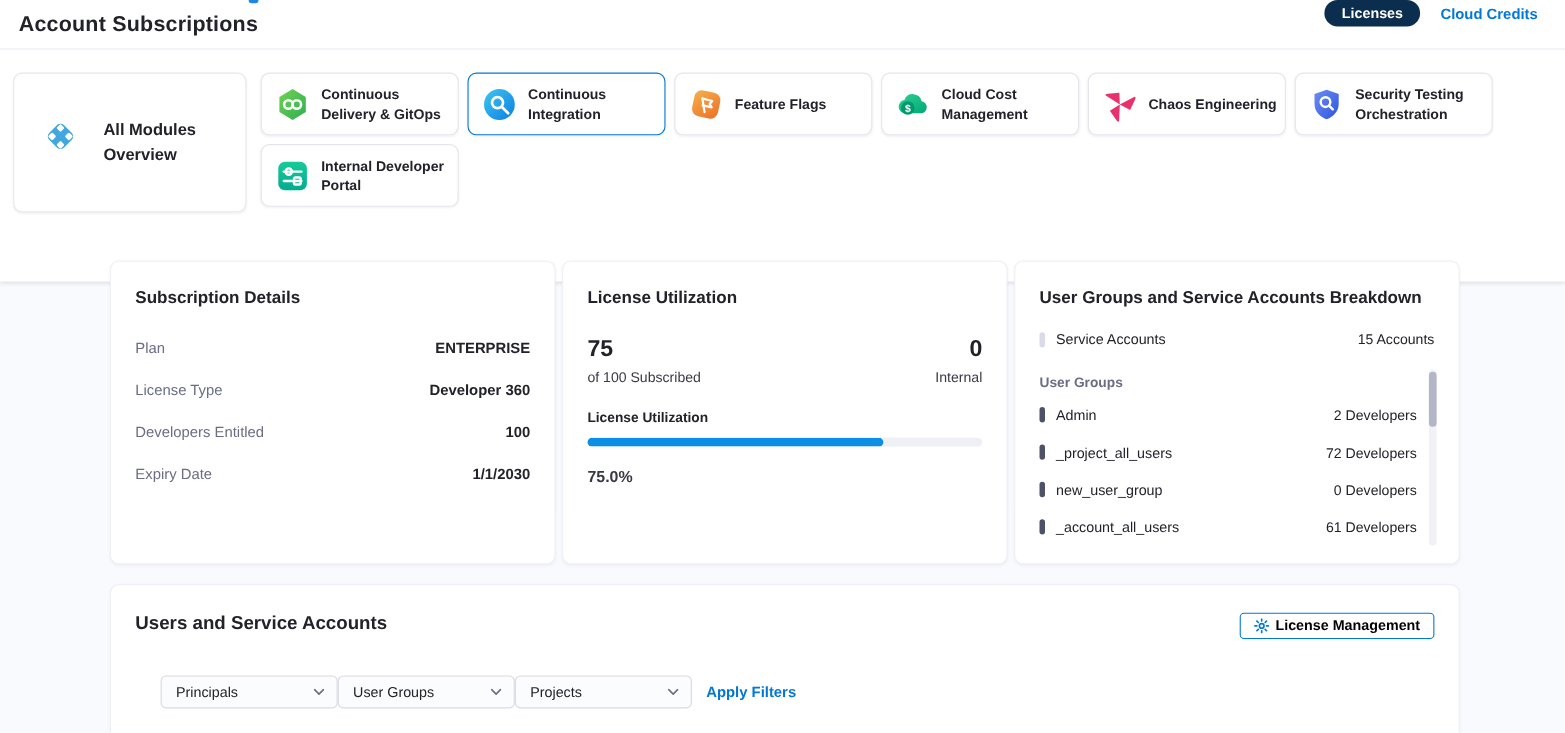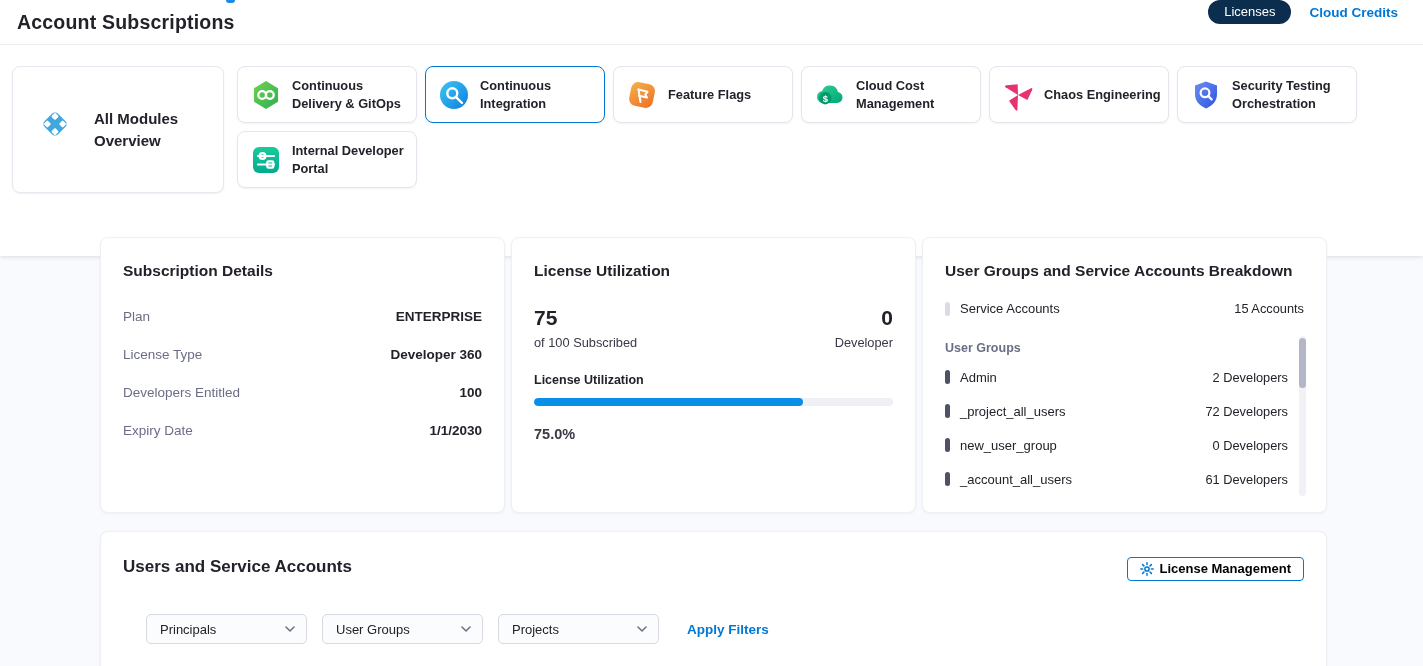--- a/index.html
+++ b/index.html
@@ -6,21 +6,21 @@
   html,body { width:1423px; height:666px; overflow:hidden; background:#f8fafd;
     font-family:"Liberation Sans", sans-serif; color:#22222a; }
   .page { position:relative; width:1423px; height:666px; }
 
   
   .top-white { position:absolute; top:0; left:0; width:100%; height:256px; background:#fff;
     box-shadow:0 1px 4px rgba(40,41,61,.14); }
   .hdr { position:relative; height:45px; border-bottom:1px solid #ebecf2; }
   .hdr-title { position:absolute; left:17px; top:11px; font-size:19.5px; font-weight:700; letter-spacing:.2px; }
   .hdr-right { position:absolute; right:25px; top:0; display:flex; align-items:flex-start; gap:18px; }
-  .pill { background:#0c2e4e; color:#fff; font-size:13px; font-weight:400; border-radius:12px;
+  .pill { background:#0c2e4e; color:#fff; font-size:13px; font-weight:700; border-radius:12px;
     padding:4px 16px 5px; border:none; cursor:pointer;margin-left:48px; }
   .link-btn { color:#0278d5; font-size:13.5px; font-weight:700; margin-top:5px; cursor:pointer; background:none; border:none; font-family:inherit; }
   .clip-dot { position:absolute; left:226px; top:0; width:9px; height:3px; background:#1e88e5; border-radius:0 0 3px 3px; }
 
   
   .modules { position:absolute; top:66px; left:12px; display:flex; gap:13px; }
   .overview-card { width:212px; height:127px; border:1px solid #e7e8ef; border-radius:8px;
     box-shadow:0 1px 2px rgba(40,41,61,.06); display:flex; align-items:center; padding-left:26px; gap:11px; cursor:pointer; background:#fff; }
   .overview-label { font-size:15px; font-weight:700; line-height:1.45; width:96px; }
   .modules-grid { width:1122px; display:flex; flex-wrap:wrap; gap:8px; align-content:flex-start; }
@@ -65,21 +65,21 @@
   .bd-list .bd-row { height:34px; }
   .bd-scroll { position:absolute; right:-2px; top:-24px; width:7px; height:160px; background:#f1f1f6; border-radius:4px; }
   .bd-thumb { position:absolute; left:0; top:2px; width:7px; height:50px; background:#b4b5c7; border-radius:4px; }
 
   
   .users-card { margin-top:18px; height:175px; padding:25px 22px; }
   .users-hdr { display:flex; justify-content:space-between; align-items:flex-start; }
   .users-title { font-size:17px; font-weight:700; }
   .lm-btn { display:flex; align-items:center; gap:6px; border:1px solid #0278d5; background:#fff; border-radius:4px;
     padding:3px 12px 4px; color:#000000; font-size:13px; font-weight:600; cursor:pointer; font-family:inherit; }
-  .filters { margin:33px 0 0 23px; display:flex; gap:15px; align-items:center; }
+  .filters { margin:33px 0 0 23px; display:flex; gap:0; align-items:center; }
   .dd { width:161px; height:30px; border:1px solid #d8d9e3; background:#fbfcfd; border-radius:5px;
     display:flex; align-items:center; justify-content:space-between; padding:0 11px 0 13px; cursor:pointer; }
   .dd-label { font-size:13px; color:#22222a; }
   .apply { margin-left:13px; color:#0278d5; font-size:13.5px; font-weight:700; cursor:pointer; background:none; border:none; font-family:inherit; }
 </style>
 </head>
 <body>
 
 <div class="page">
   <div class="top-white">
@@ -253,21 +253,21 @@
 
       <div class="card card-sm">
         <div class="card-title">License Utilization</div>
         <div class="lu-nums">
           <div>
             <div class="lu-big">75</div>
             <div class="lu-cap">of 100 Subscribed</div>
           </div>
           <div class="lu-right">
             <div class="lu-big">0</div>
-            <div class="lu-cap">Developer</div>
+            <div class="lu-cap">Internal</div>
           </div>
         </div>
         <div class="lu-bar-label">License Utilization</div>
         <div class="lu-track" style="background: rgb(238, 240, 246);">
           <div class="lu-fill" id="lu-fill" style="width: 75%; background: rgb(11, 142, 232);"></div>
         </div>
         <div class="lu-pct">75.0%</div>
       </div>
 
       <div class="card card-sm">

